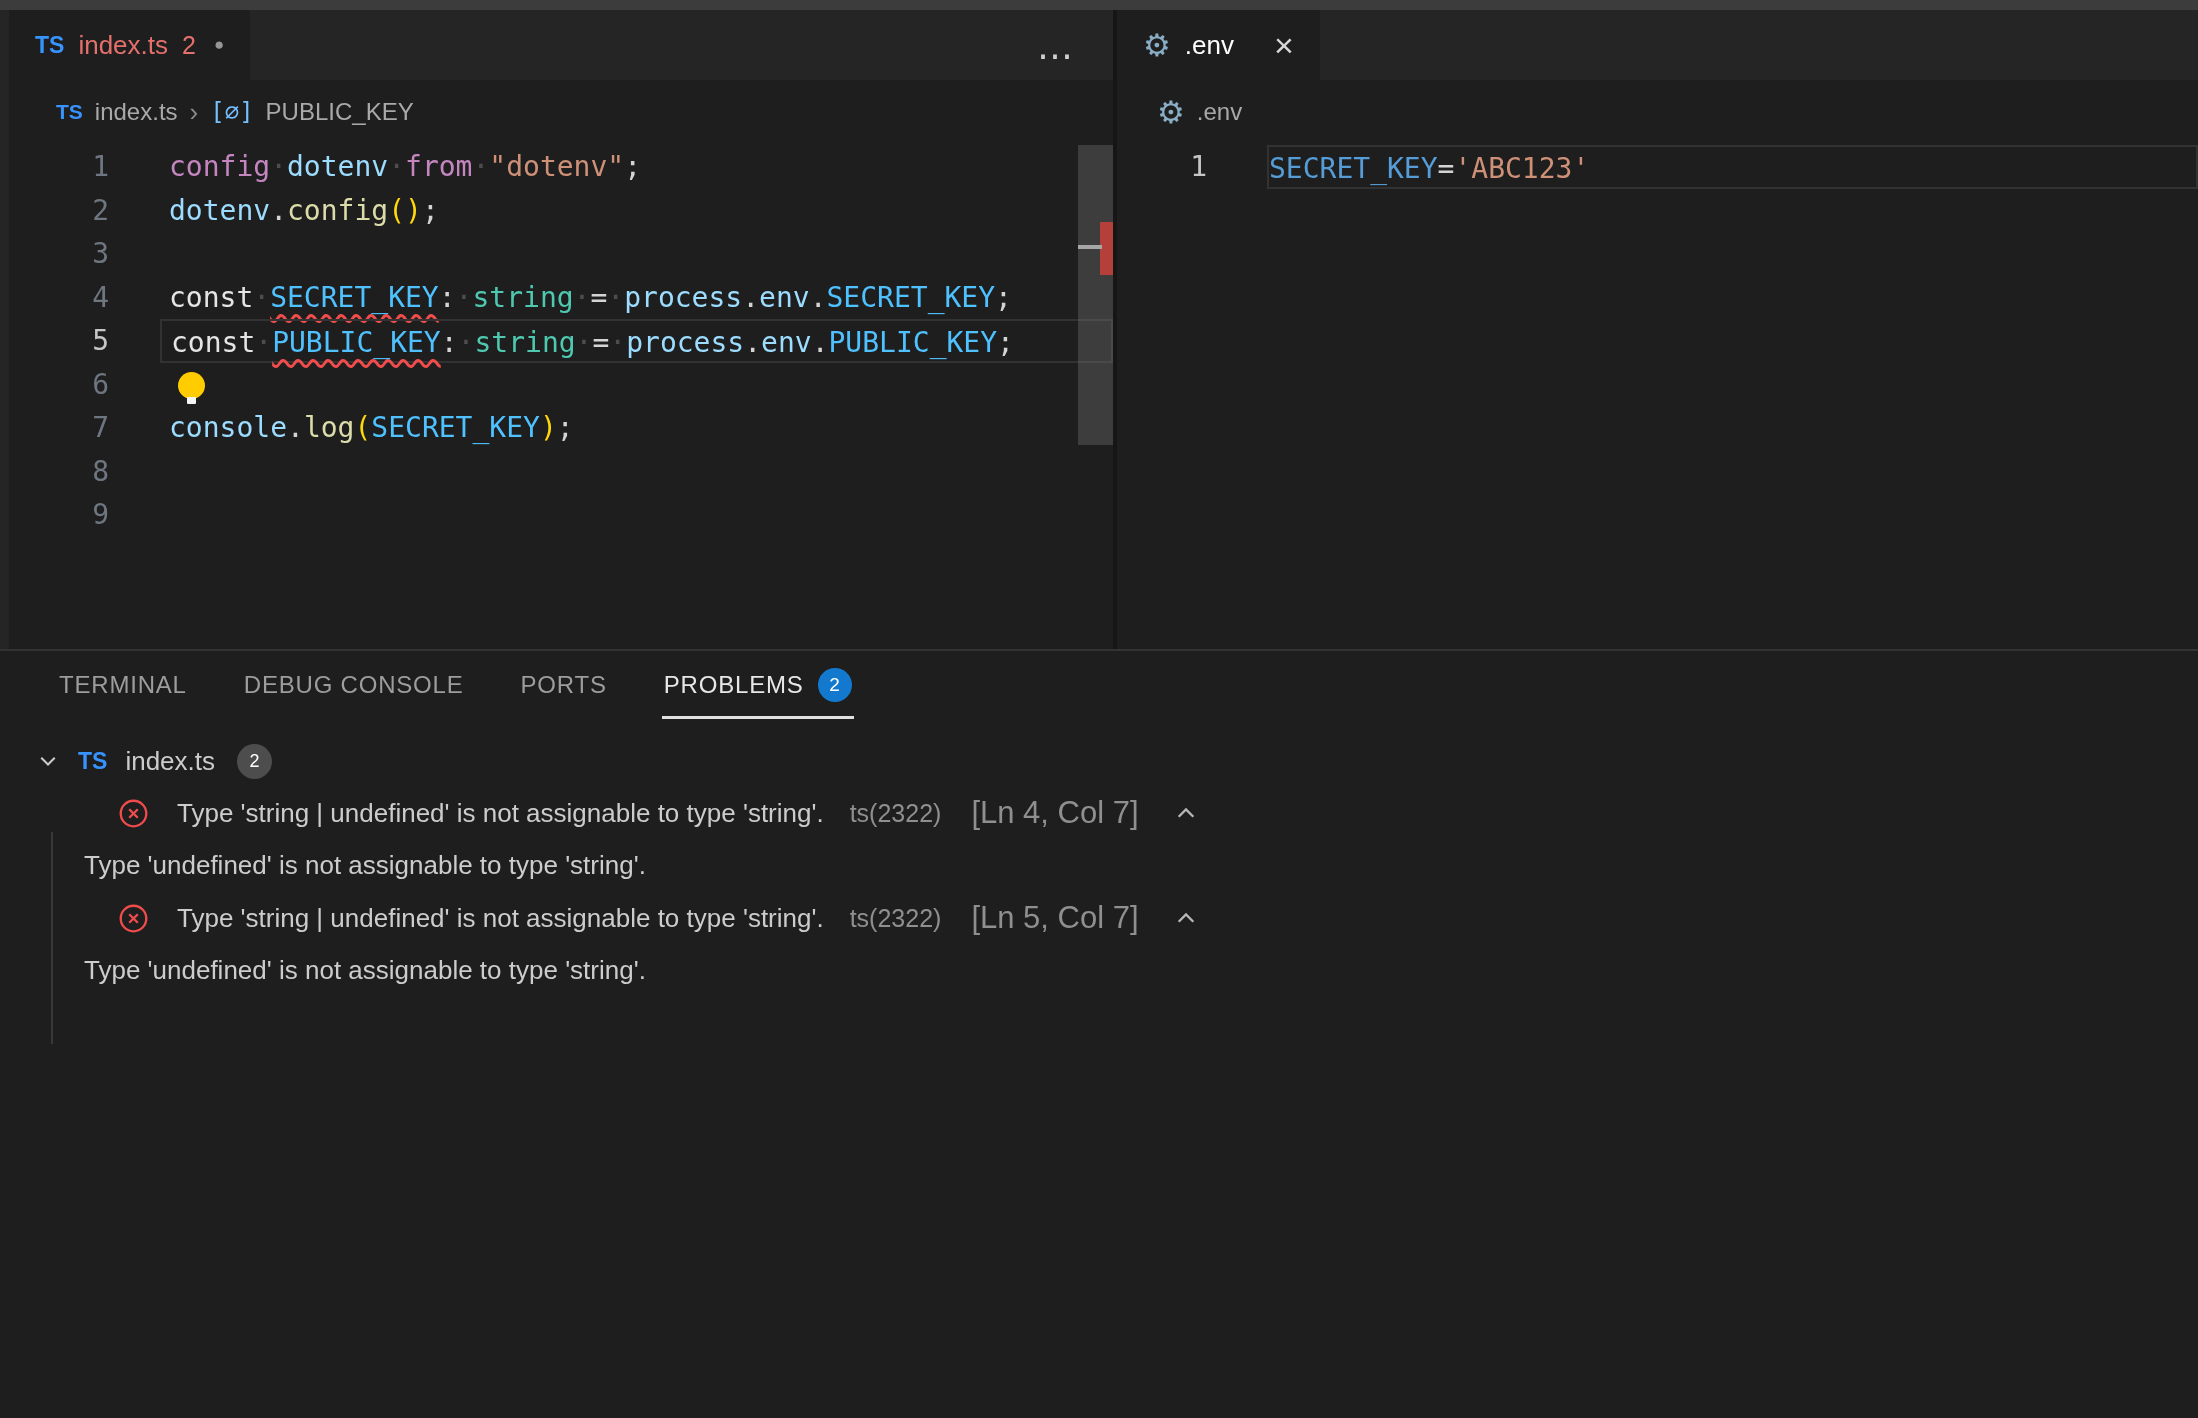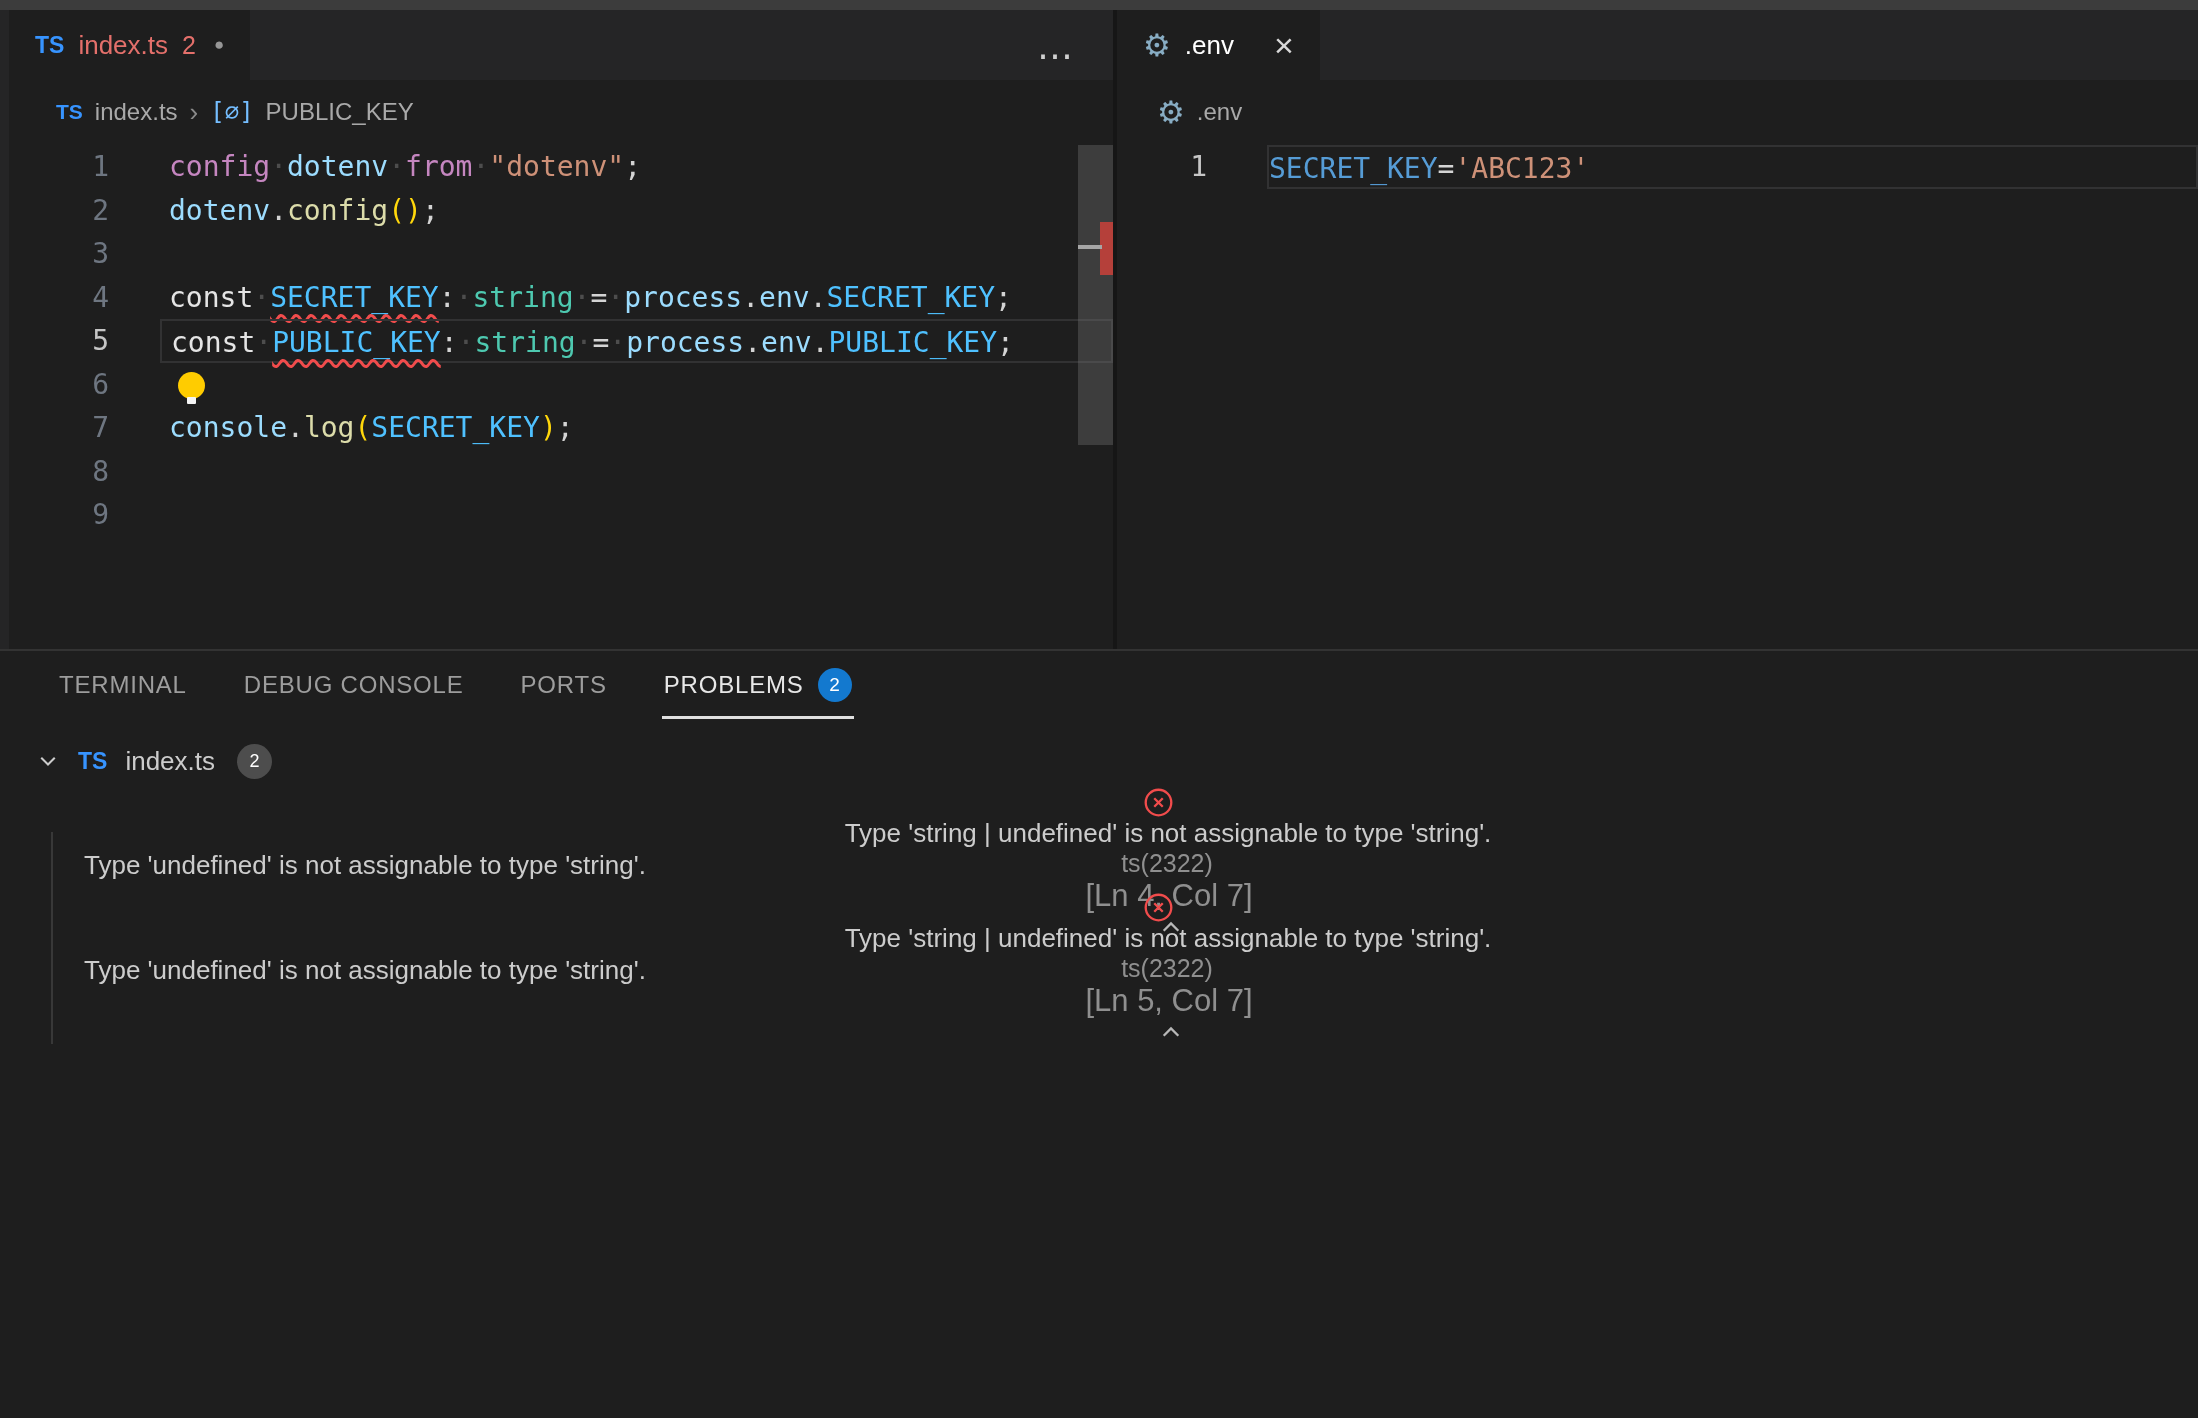--- a/index.html
+++ b/index.html
@@ -84,21 +84,21 @@
   .panel-badge { background:#1379cf; color:#ffffff; font-size:19px; min-width:34px; height:34px;
     border-radius:17px; display:flex; align-items:center; justify-content:center; letter-spacing:0; }
 
   #problems { position:relative; padding-top:16px; }
   #problems-indent-guide { left:51px; top:113px; width:2px; height:212px; background:#383838; }
   .prob-file-row { display:flex; align-items:center; gap:18px; height:52px; padding-left:36px; cursor:pointer; }
   .prob-file-row .ts-icon { color:#3794ff; font-weight:bold; font-size:23px; }
   .prob-file-name { color:#cccccc; font-size:26px; }
   .count-badge { background:#4d4d4d; color:#ffffff; font-size:18px; min-width:35px; height:35px;
     border-radius:18px; display:flex; align-items:center; justify-content:center; margin-left:4px; }
-  .prob-row { display:flex; align-items:center; gap:0; height:52px; padding-left:118px; cursor:pointer;flex-direction:column; }
+  .prob-row { display:flex; align-items:center; gap:8px; height:52px; padding-left:118px; cursor:pointer; }
   .prob-msg { color:#cccccc; font-size:26px; margin-left:20px; }
   .prob-src { color:#8f8f8f; font-size:25px; margin-left:18px; }
   .prob-loc { color:#8f8f8f; font-size:31px; margin-left:22px; }
   .prob-collapse { margin-left:26px; display:flex; align-items:center; cursor:pointer; }
   .prob-detail-row { display:flex; align-items:center; height:53px; padding-left:84px; cursor:pointer; }
   .prob-detail { color:#cccccc; font-size:26px; }
   svg { display:block; }
 </style>
 </head>
 <body>

